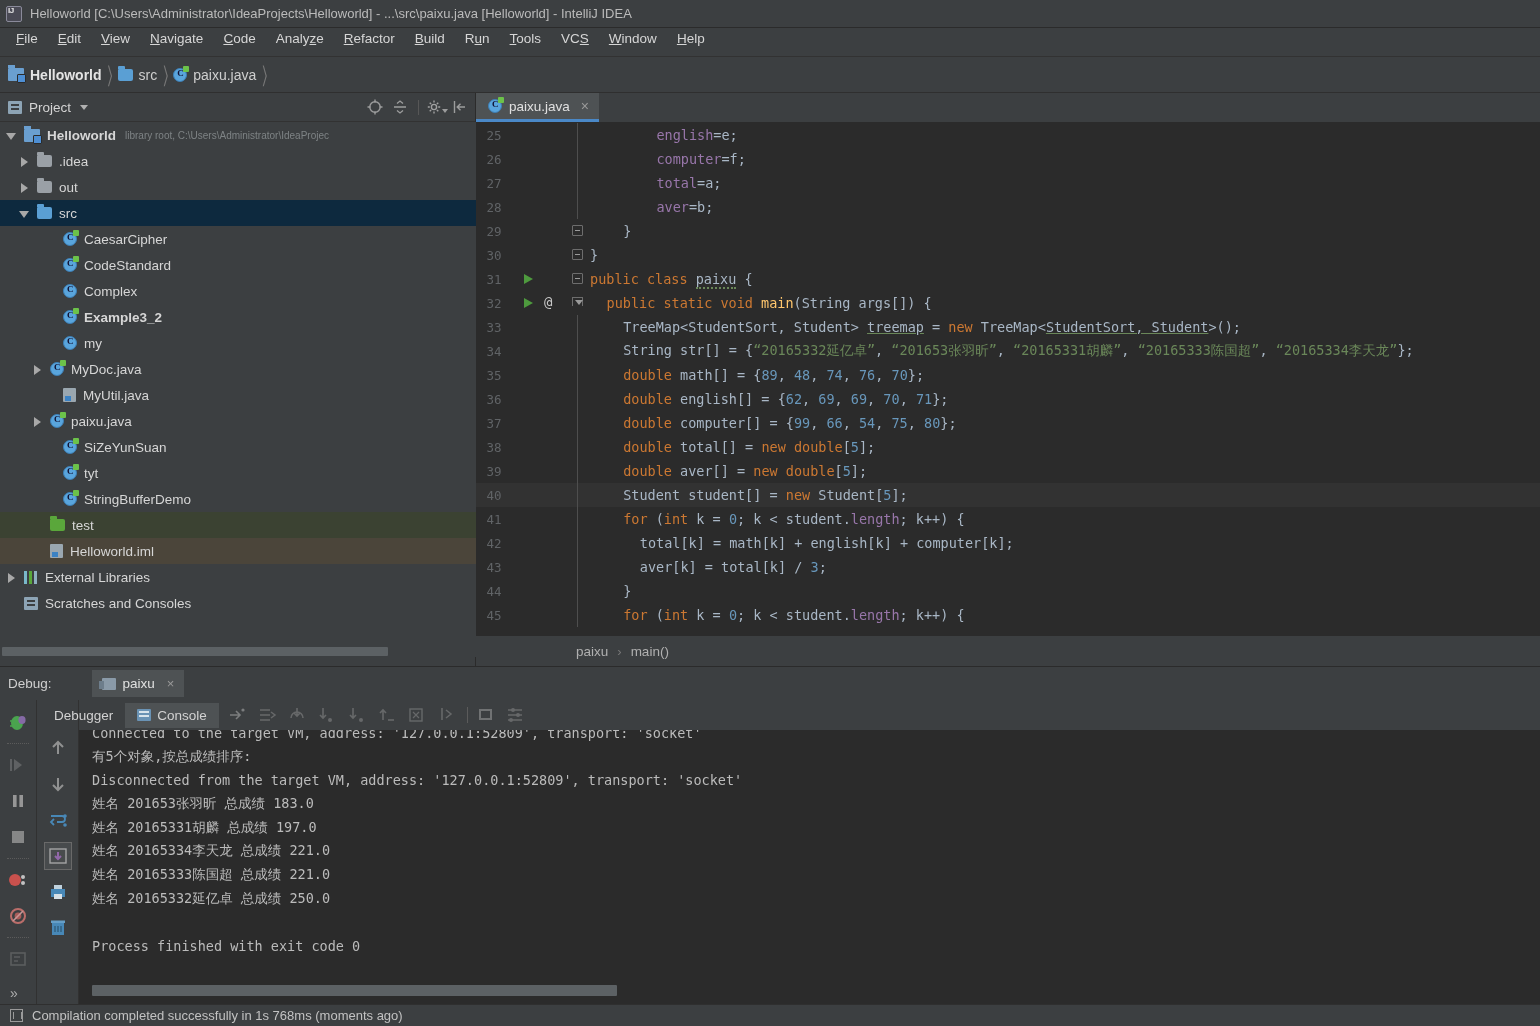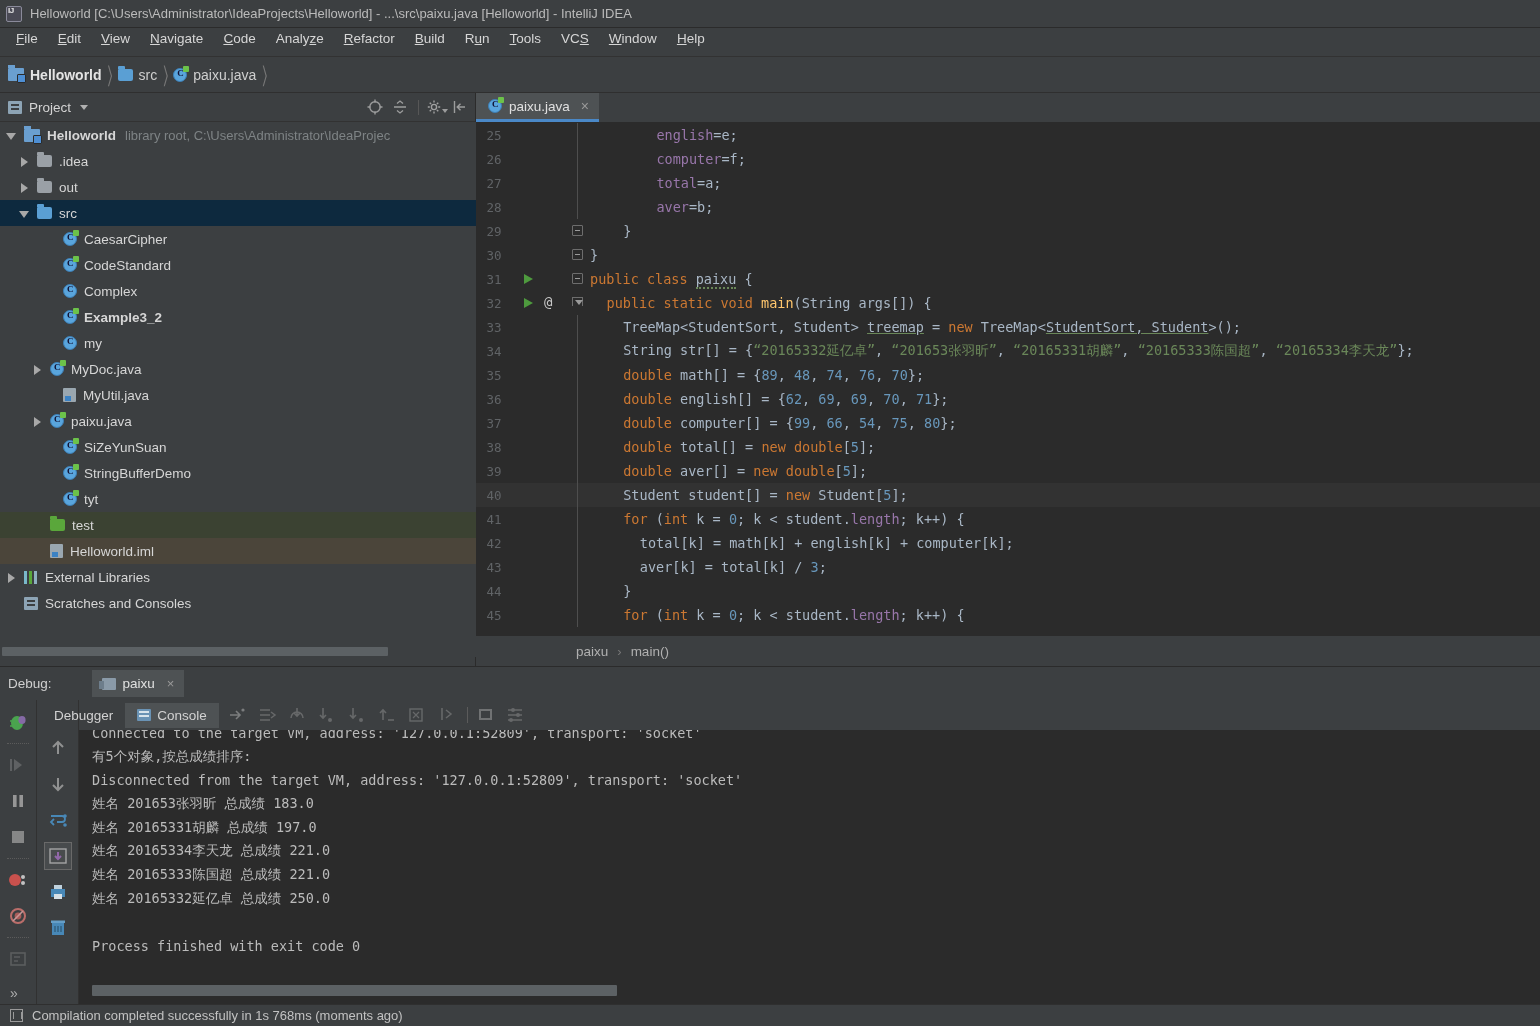--- a/index.html
+++ b/index.html
@@ -153,21 +153,21 @@
     border-top:5px solid transparent; border-bottom:5px solid transparent;
     border-left:7px solid #a8a8a8;
   }
   .twist.open::after {
     content:""; position:absolute; left:2px; top:5px;
     border-left:5px solid transparent; border-right:5px solid transparent;
     border-top:7px solid #a8a8a8;
   }
   .trow .tlabel { margin-left: 7px; }
   .trow .tlabel.bold { font-weight: bold; }
-  .trow .thint { margin-left: 9px; color: #7e8385; font-size: 13px; }
+  .trow .thint { margin-left: 9px; color: #7e8385; font-size: 10px; }
 
   #proj-hscroll-track {
     position: absolute; left: 0; bottom: 9px; width: 476px; height: 11px; background: #3c3f41;
   }
   #proj-hscroll-thumb {
     position: absolute; left: 2px; top: 1px; width: 386px; height: 9px;
     background: #5c6164; border-radius: 1px;
   }
 
   
@@ -507,28 +507,28 @@
         <span style="display: inline-flex; align-items: center; margin-left: 3px;">
           <span class="ic ic-class pub"></span>
         </span>
         <span class="tlabel">SiZeYunSuan</span>
       </div>
       <div class="trow" style="padding-left: 43px;">
         <span class="twist "></span>
         <span style="display: inline-flex; align-items: center; margin-left: 3px;">
           <span class="ic ic-class pub"></span>
         </span>
+        <span class="tlabel">tyt</span>
+      </div>
+      <div class="trow" style="padding-left: 43px;">
+        <span class="twist "></span>
+        <span style="display: inline-flex; align-items: center; margin-left: 3px;">
+          <span class="ic ic-class pub"></span>
+        </span>
         <span class="tlabel">StringBufferDemo</span>
-      </div>
-      <div class="trow" style="padding-left: 43px;">
-        <span class="twist "></span>
-        <span style="display: inline-flex; align-items: center; margin-left: 3px;">
-          <span class="ic ic-class pub"></span>
-        </span>
-        <span class="tlabel">tyt</span>
       </div>
       <div class="trow greenbg" style="padding-left: 30px;">
         <span class="twist "></span>
         <span style="display: inline-flex; align-items: center; margin-left: 3px;">
           <span class="ic ic-folder green"></span>
         </span>
         <span class="tlabel">test</span>
       </div>
       <div class="trow brownbg" style="padding-left: 30px;">
         <span class="twist "></span>

